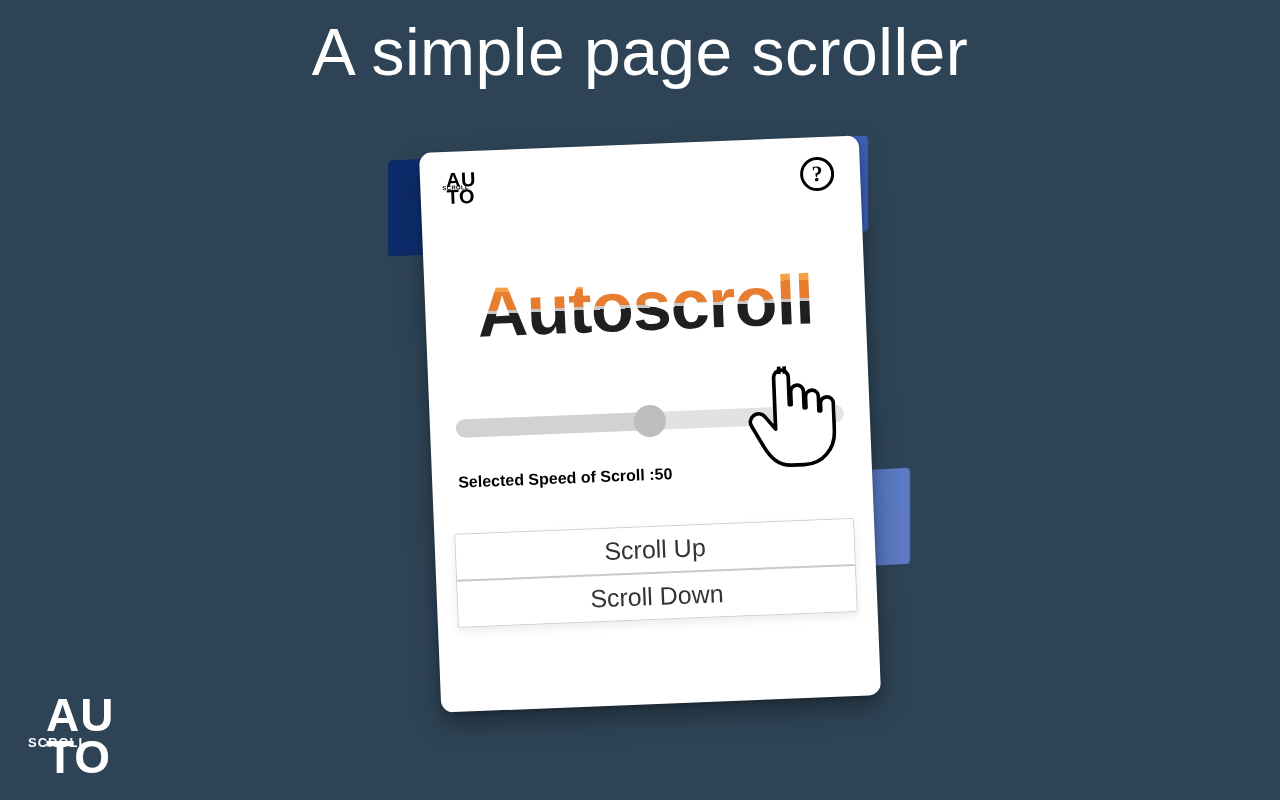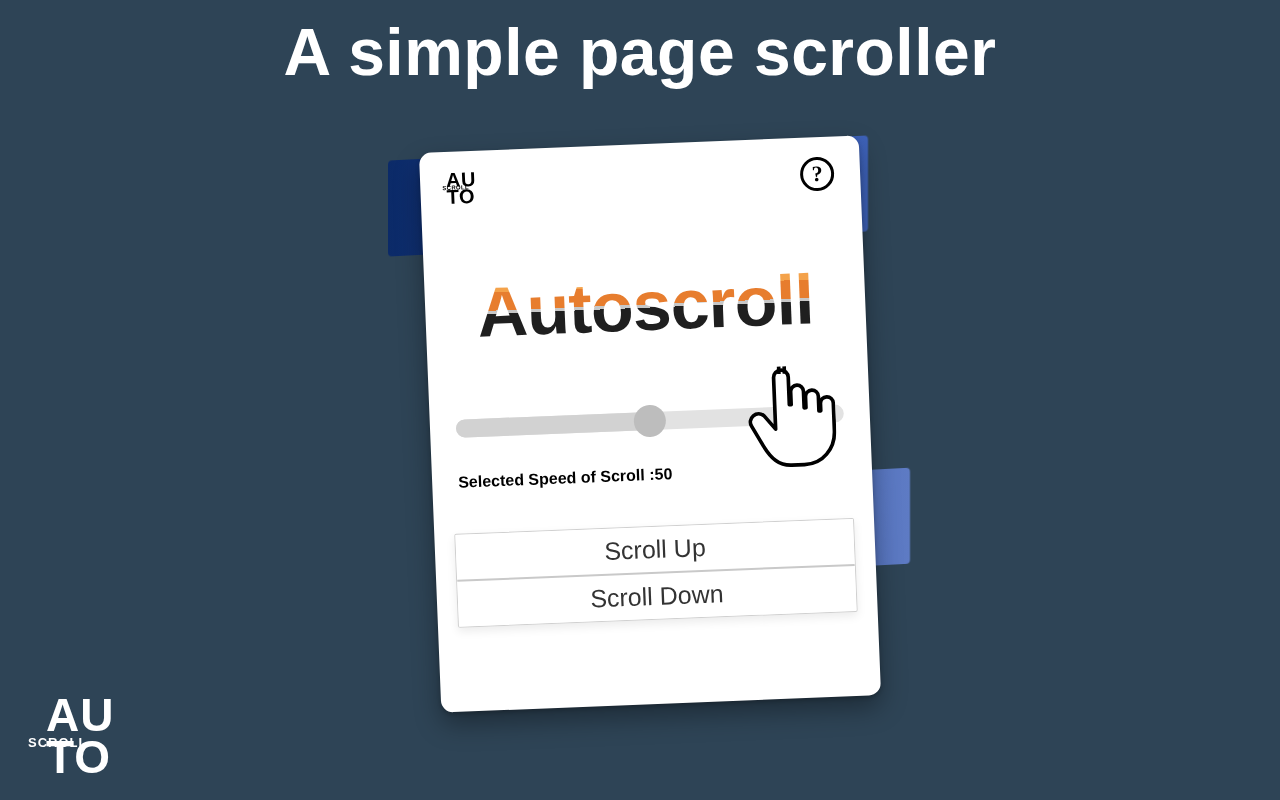--- a/index.html
+++ b/index.html
@@ -11,21 +11,21 @@
   }
 
   .headline {
     position: absolute;
     top: 14px;
     left: 0;
     width: 100%;
     text-align: center;
     color: #ffffff;
     font-size: 66px;
-    font-weight: 700;
+    font-weight: 400;
     letter-spacing: 0.5px;
   }
 
   
   .bar-top {
     position: absolute;
     left: 388px;
     top: 148px;
     width: 480px;
     height: 96px;

